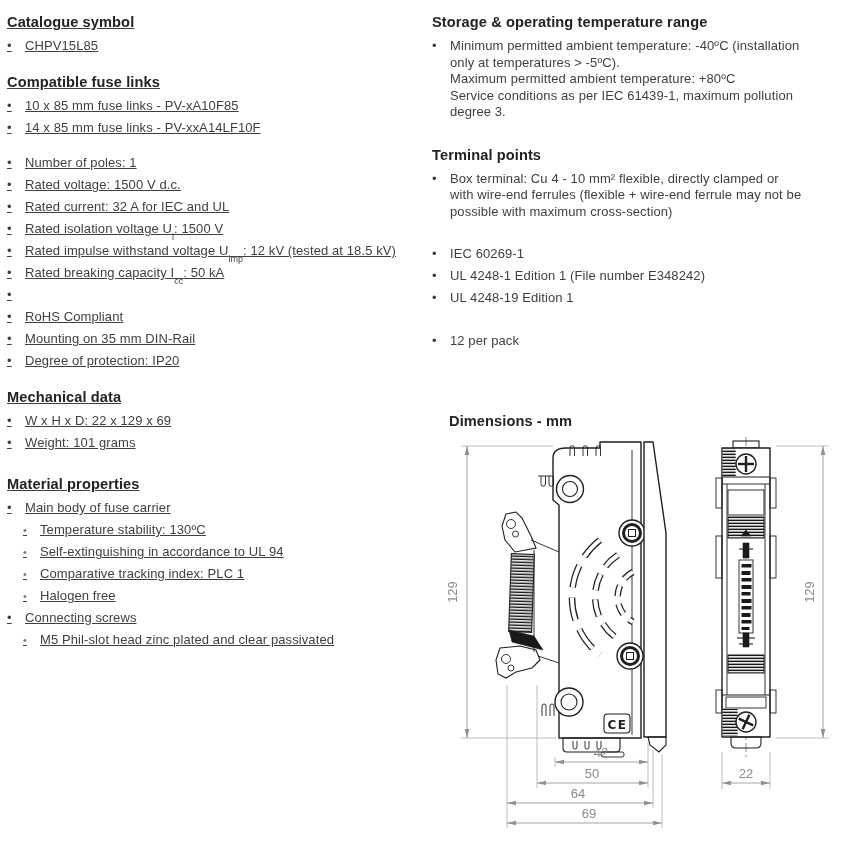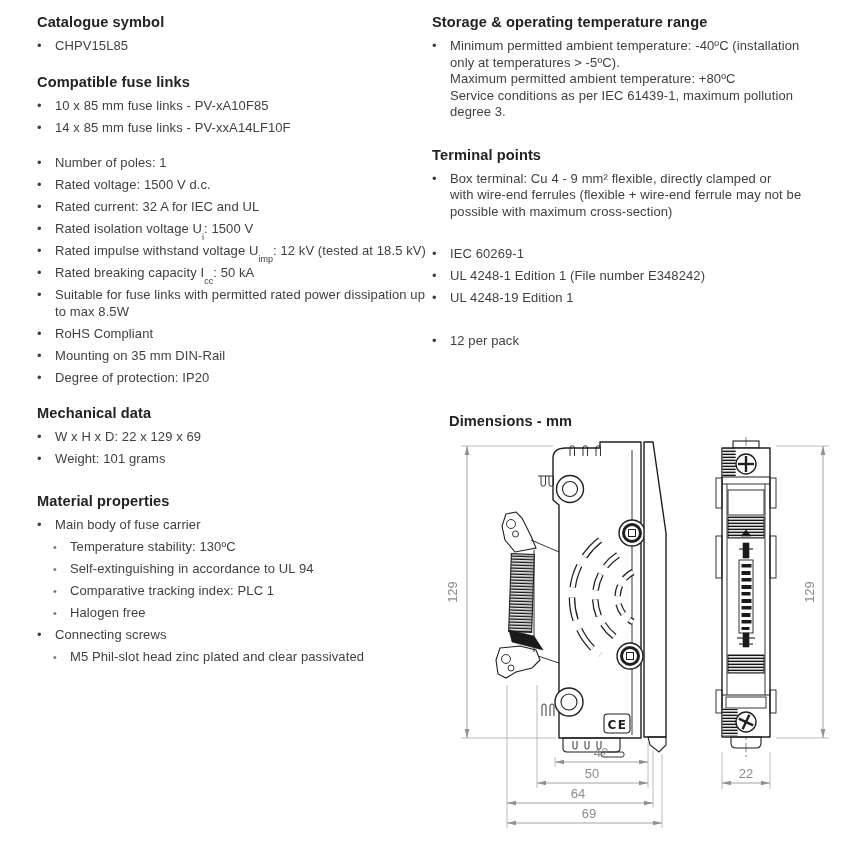--- a/index.html
+++ b/index.html
@@ -1,21 +1,21 @@
 <!DOCTYPE html>
 <html><head>
 <meta charset="utf-8">
 <style>
   html,body{margin:0;padding:0;}
   body{
     width:861px;height:841px;background:#ffffff;position:relative;overflow:hidden;
     font-family:"Liberation Sans", sans-serif;color:#3f3f3f;
   }
   .col{position:absolute;top:0;padding-top:14px;}
-  #left-col{left:37px;width:412px;}
+  #left-col{left:7px;width:412px;text-decoration:underline;}
   #right-col{left:432px;width:404px;}
   .section{margin-bottom:19px;}
   #right-col .section{margin-bottom:26px;}
   #left-col .section:nth-child(4){margin-bottom:25px;}
   .sec-title{
     font-size:14.6px;line-height:17px;margin:0 0 7px 0;
     color:#232323;font-weight:bold;letter-spacing:.1px;
   }
   ul.items{list-style:none;margin:0;padding:0;}
   li.item{display:flex;font-size:13px;line-height:16.5px;margin-bottom:5.5px;letter-spacing:.1px;}
@@ -83,22 +83,20 @@
         <li class="item">
           <span class="bullet">•</span>
           <span class="item-text"><span>Rated impulse withstand voltage U</span><sub>imp</sub><span>: 12 kV (tested at 18.5 kV)</span></span>
         </li>
         <li class="item">
           <span class="bullet">•</span>
           <span class="item-text"><span>Rated breaking capacity I</span><sub>cc</sub><span>: 50 kA</span></span>
         </li>
         <li class="item">
           <span class="bullet">•</span>
-          <span class="item-text">Suitable for fuse links with permitted rated power dissipation up
-to max 8.5W</span>
         </li>
         <li class="item">
           <span class="bullet">•</span>
           <span class="item-text">RoHS Compliant</span>
         </li>
         <li class="item">
           <span class="bullet">•</span>
           <span class="item-text">Mounting on 35 mm DIN-Rail</span>
         </li>
         <li class="item">
@@ -174,21 +172,21 @@
 Service conditions as per IEC 61439-1, maximum pollution
 degree 3.</span>
         </li>
       </ul>
     </div>
     <div class="section">
       <h3 class="sec-title">Terminal points</h3>
       <ul class="items">
         <li class="item">
           <span class="bullet">•</span>
-          <span class="item-text">Box terminal: Cu 4 - 9 mm² flexible, directly clamped or
+          <span class="item-text">Box terminal: Cu 4 - 10 mm² flexible, directly clamped or
 with wire-end ferrules (flexible + wire-end ferrule may not be
 possible with maximum cross-section)</span>
         </li>
       </ul>
     </div>
     <div class="section">
       <ul class="items">
         <li class="item">
           <span class="bullet">•</span>
           <span class="item-text">IEC 60269-1</span>

